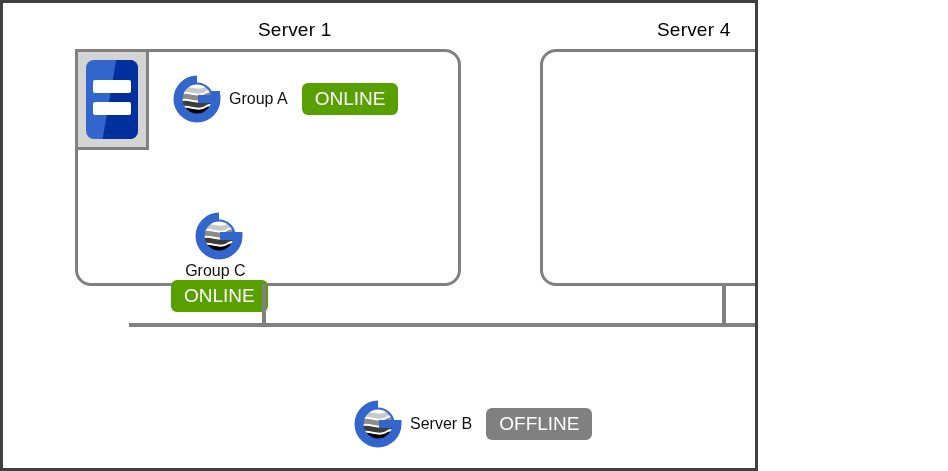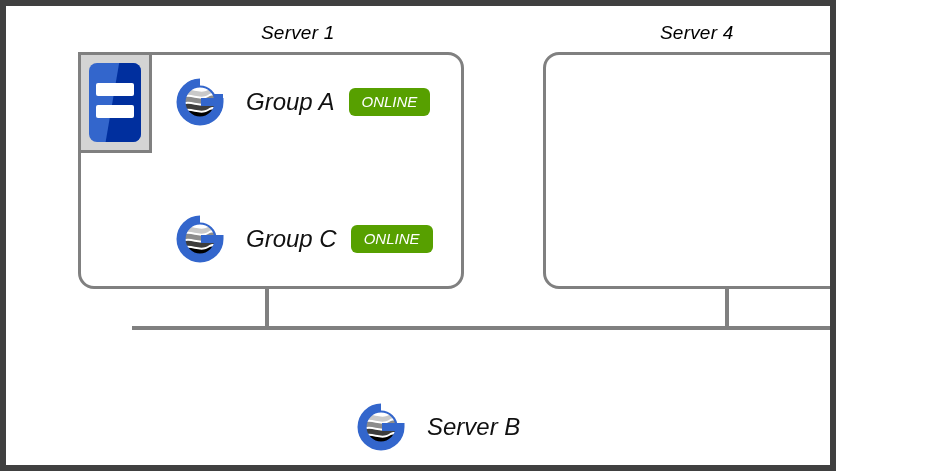--- a/index.html
+++ b/index.html
@@ -5,27 +5,26 @@
   html, body {
     margin: 0;
     padding: 0;
     background: #ffffff;
   }
   body {
     font-family: "Liberation Sans", sans-serif;
   }
   #canvas {
     position: relative;
-    width: 836px;
+    width: 758px;
     height: 471px;
     background: #ffffff;
-    border: 6px solid #404040;
+    border: 3px solid #404040;
     box-sizing: border-box;
     overflow: hidden;
-    font-style: italic;
   }
 
   
   .server-title {
     position: absolute;
     font-size: 19px;
     color: #000000;
     letter-spacing: 0.2px;
     white-space: nowrap;
   }
@@ -87,38 +86,38 @@
   .server-icon .bar.bar-bottom { top: 42px; }
 
   
   .group-row {
     position: absolute;
     display: flex;
     align-items: center;
     white-space: nowrap;
   }
   #group-row-a { left: 168px; top: 70px; }
-  #group-row-c { left: 168px; top: 207px; }
+  #group-row-c { left: 168px; top: 207px; flex-direction: column; }
   #group-row-b { left: 349px; top: 395px; }
 
   .group-logo {
     width: 52px;
     height: 52px;
     flex: 0 0 auto;
     display: block;
   }
   .group-label {
-    font-size: 24px;
+    font-size: 16px;
     color: #111111;
-    margin-left: 20px;
+    margin-left: 6px;
     margin-right: 14px;
   }
   .status-badge {
     display: inline-block;
-    font-size: 15px;
+    font-size: 19px;
     color: #ffffff;
     padding: 6px 13px 7px 13px;
     border-radius: 6px;
     line-height: 1;
   }
   .status-online { background: #57a000; }
   .status-offline { background: #808080; }
 
   
   .line {
@@ -210,15 +209,16 @@
       <g clip-path="url(#globeClipB)">
         <path d="M9 15 C16 11, 26 19, 34 14 C39 11, 43 13, 45 15 L45 19 C42 17, 38 16, 34 19 C26 24, 16 16, 9 20 Z" fill="#c9c9c9"></path>
         <path d="M9 22 C16 18, 26 26, 34 21 C39 18, 43 20, 45 22 L45 26 C42 24, 38 23, 34 26 C26 31, 16 23, 9 27 Z" fill="#8c8c8c"></path>
         <path d="M9 29 C16 25, 26 33, 34 28 C39 25, 43 27, 45 29 L45 33 C42 31, 38 30, 34 33 C26 38, 16 30, 9 34 Z" fill="#3d3d3d"></path>
         <path d="M9 36 C16 32, 26 40, 34 35 C39 32, 43 34, 45 36 L45 43 L9 43 Z" fill="#000000"></path>
       </g>
       <circle cx="26" cy="26" r="15.5" fill="none" stroke="#3366cc" stroke-width="2.2"></circle>
       <path d="M26 2.5 A23.5 23.5 0 1 0 49.5 26 L49.5 22 L27 22 L27 30 L41 30 A15.5 15.5 0 1 1 26 10.5 Z" fill="#3366cc"></path>
     </svg>
     <span class="group-label">Server  B</span>
+    <span class="status-badge status-offline">OFFLINE</span>
   </div>
 
 </div>
 
 </body></html>

